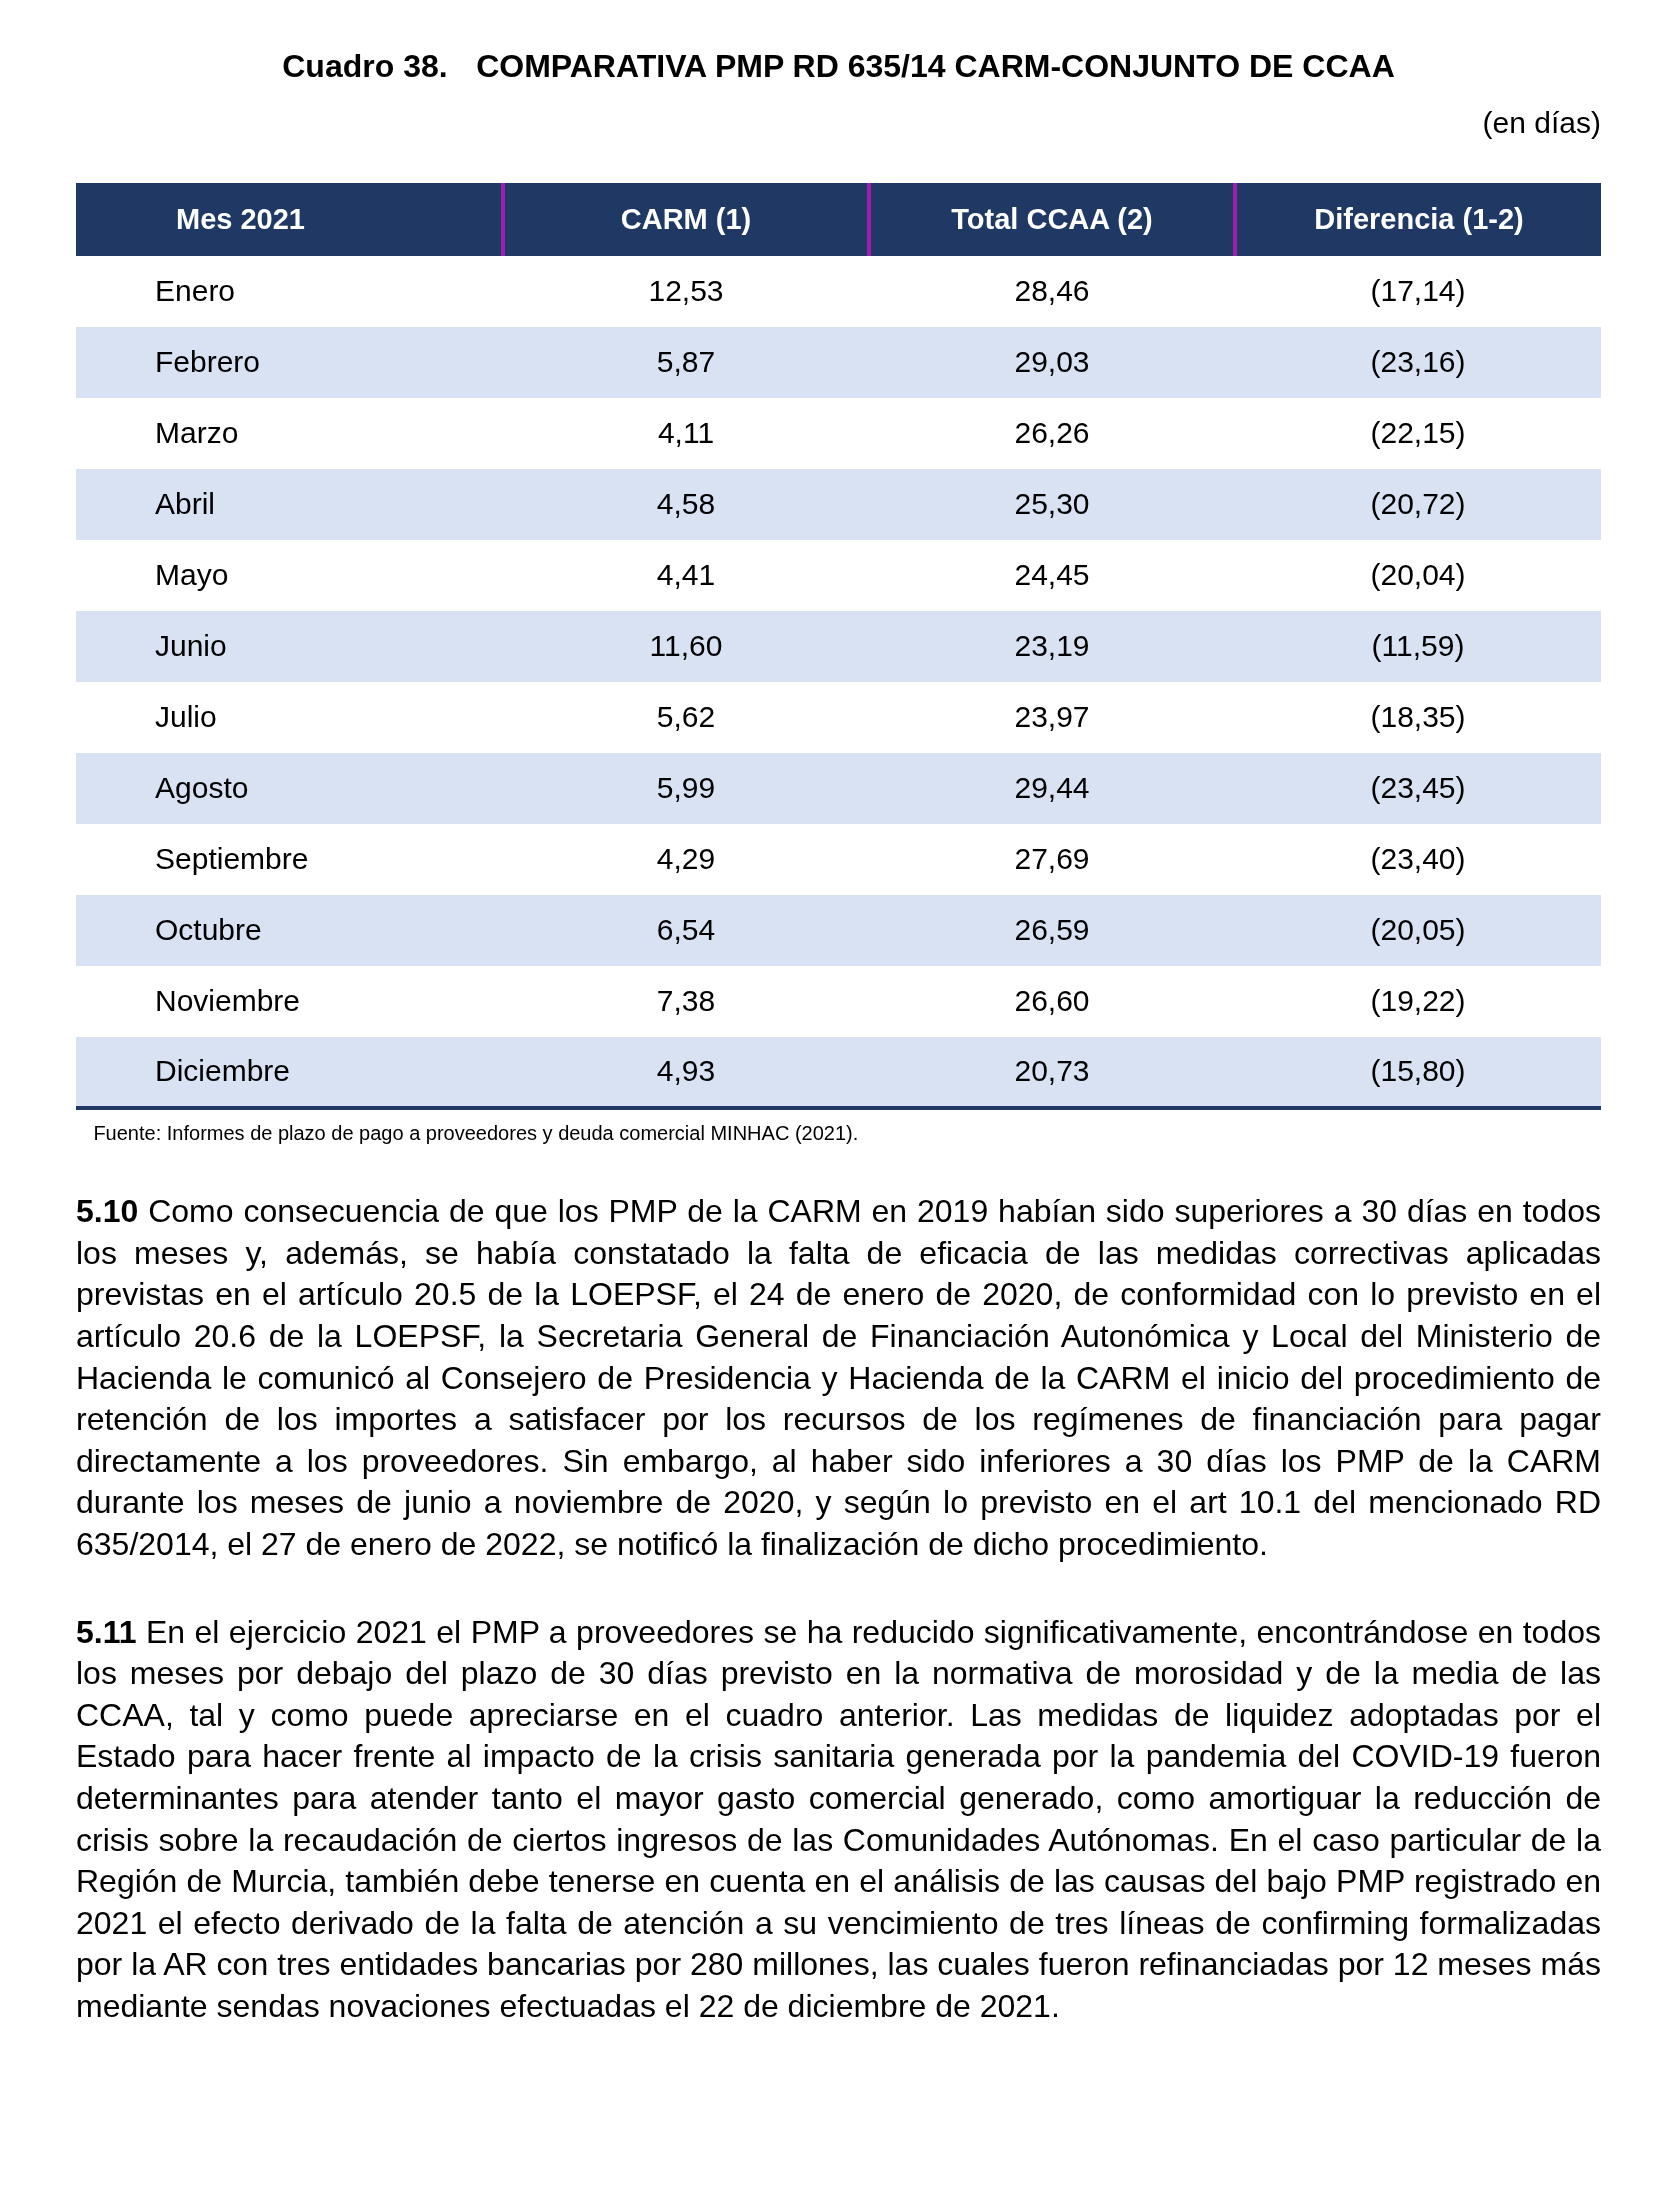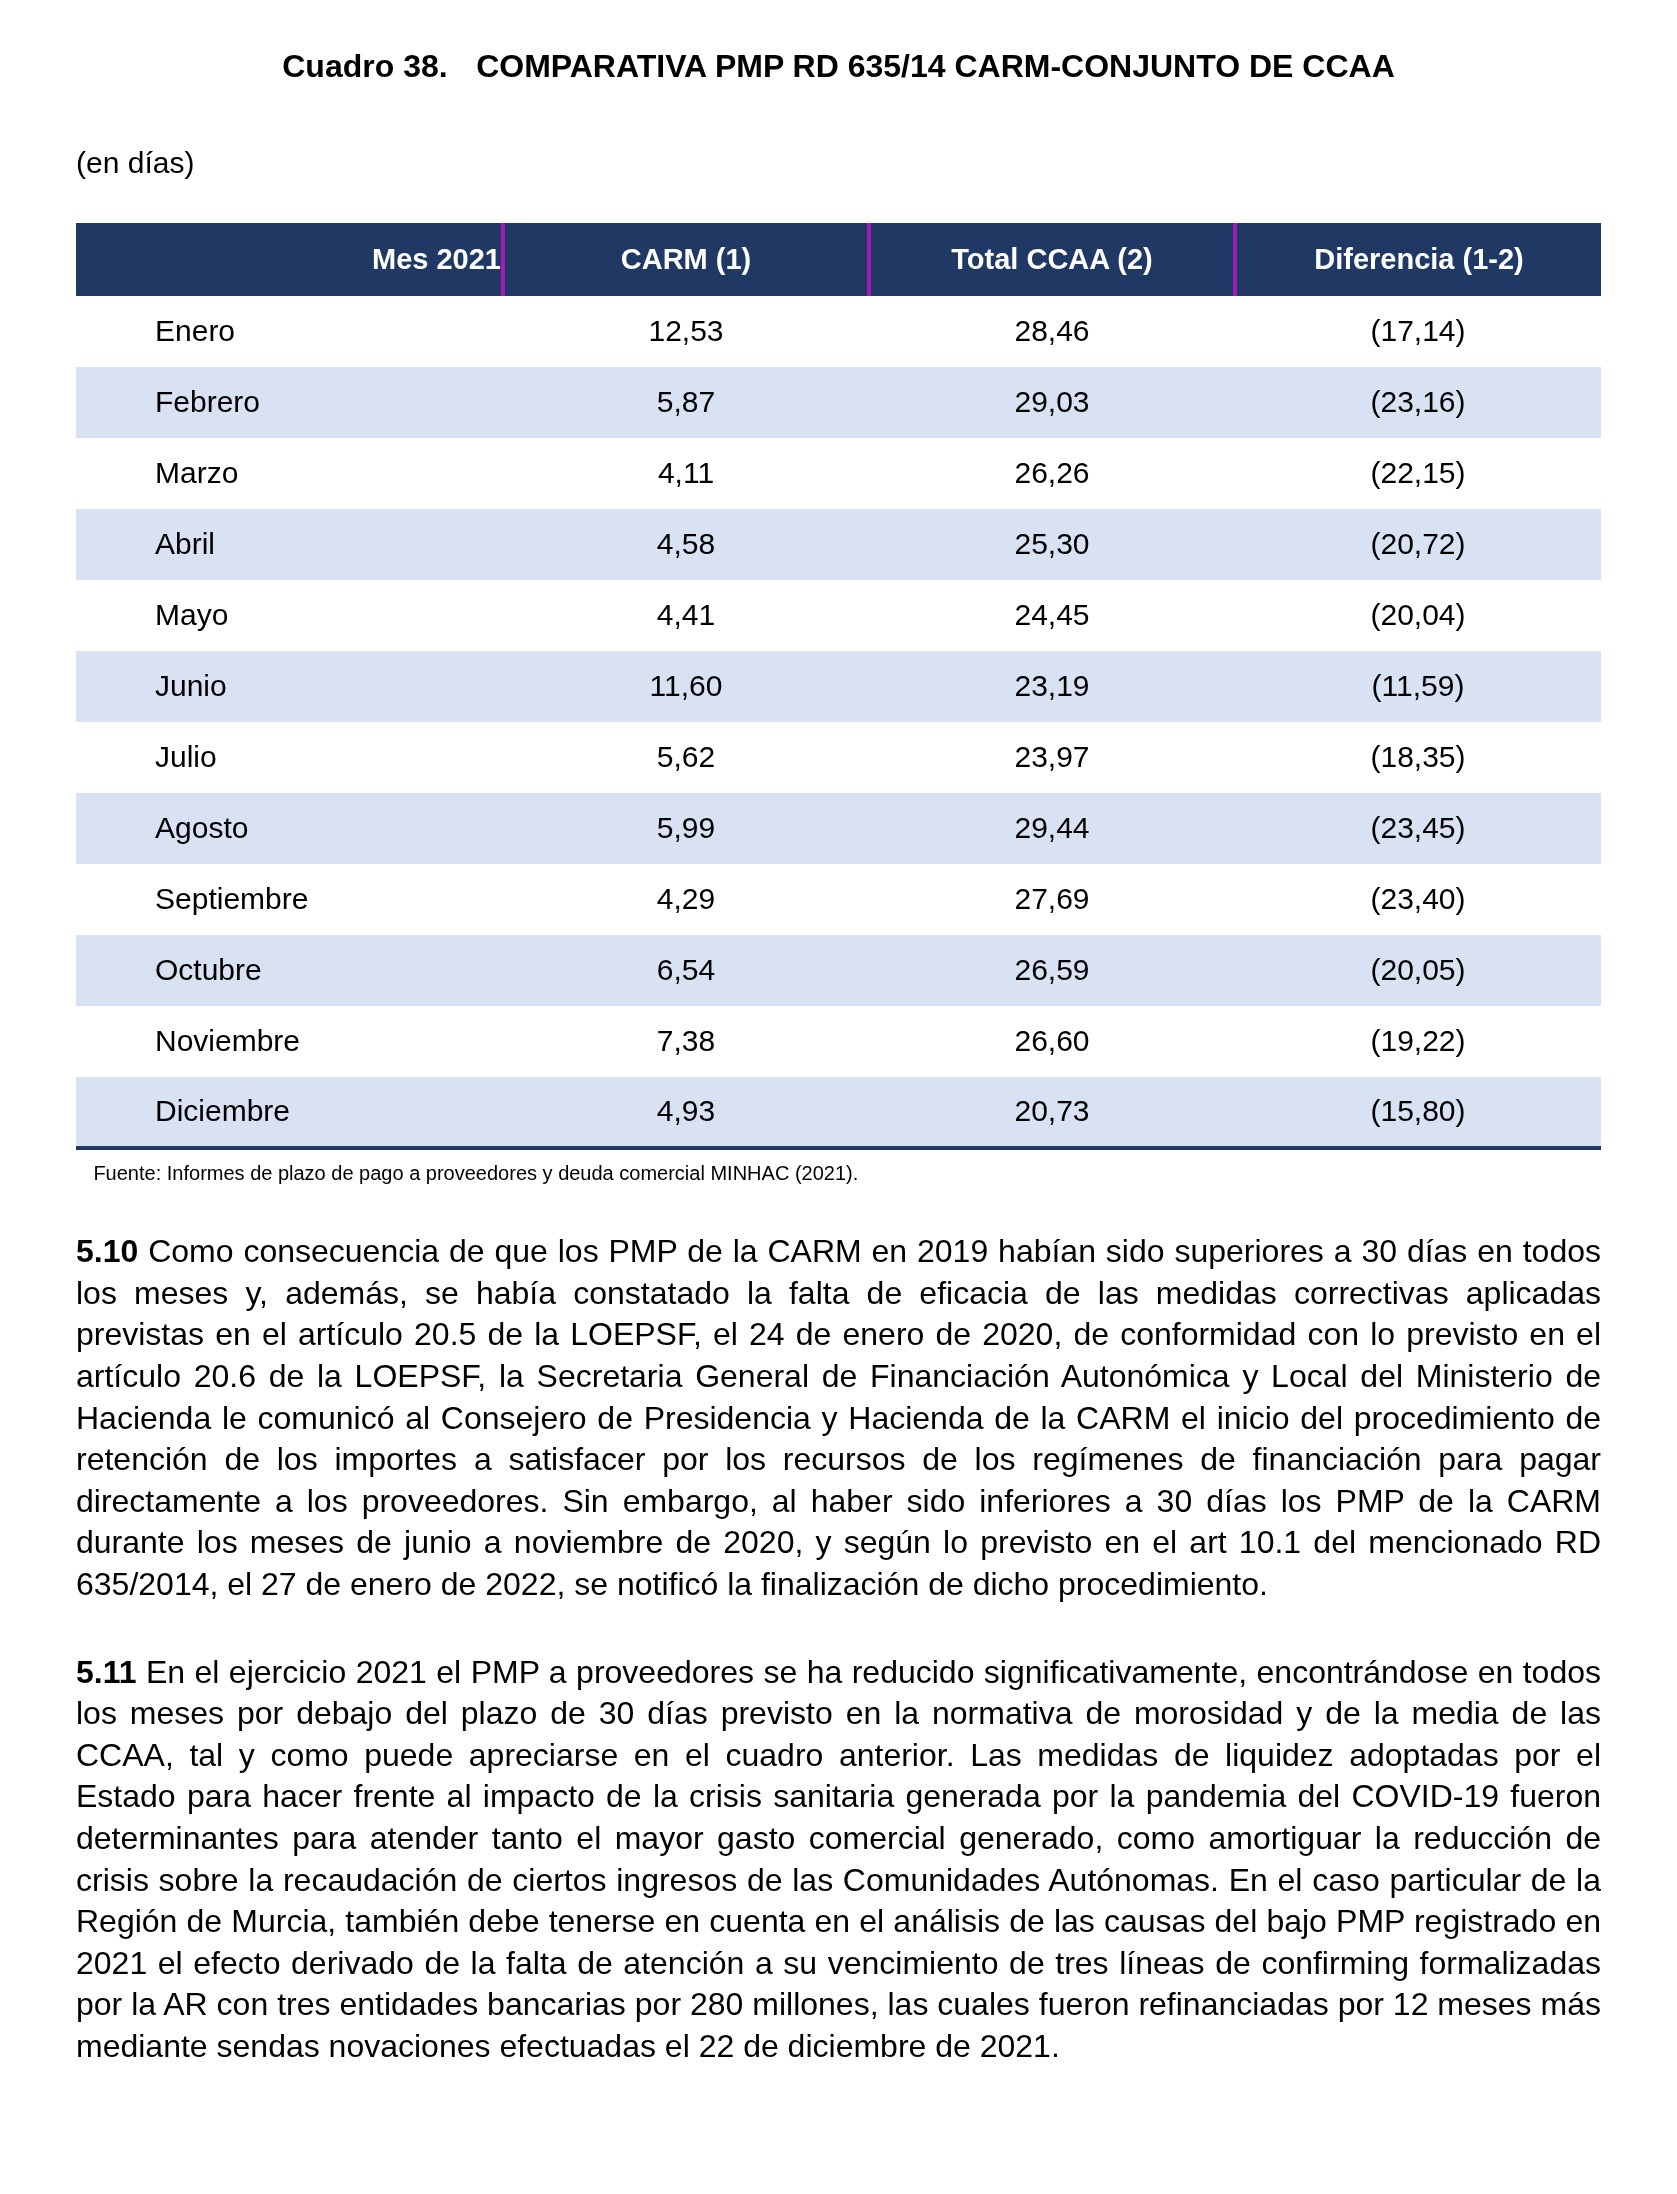--- a/index.html
+++ b/index.html
@@ -18,41 +18,41 @@
   }
   .caption {
     text-align: center;
     font-weight: bold;
     font-size: 32px;
     line-height: 1.2;
     margin-top: 6.3px;
   }
   .caption-label { margin-right: 28.5px; }
   .subtitle {
-    text-align: left;
+    text-align: right;
     font-size: 30px;
-    margin-top: 60px;
+    margin-top: 20px;
   }
   table.pmp-table {
     width: 100%;
     border-collapse: collapse;
     margin-top: 43px;
     border-bottom: 4px solid var(--header-bg, #1F3864);
   }
   table.pmp-table thead th {
     background: var(--header-bg, #1F3864);
     color: var(--header-text, #FFFFFF);
     font-weight: bold;
     font-size: 29px;
     height: 73px;
     text-align: center;
     vertical-align: middle;
   }
   table.pmp-table thead th:first-child {
-    text-align: right;
+    text-align: left;
     padding-left: 100px;
   }
   table.pmp-table thead th + th {
     border-left: 4px solid #a21caf;
   }
   table.pmp-table tbody td {
     font-size: 30px;
     height: 71px;
     text-align: center;
     vertical-align: middle;

